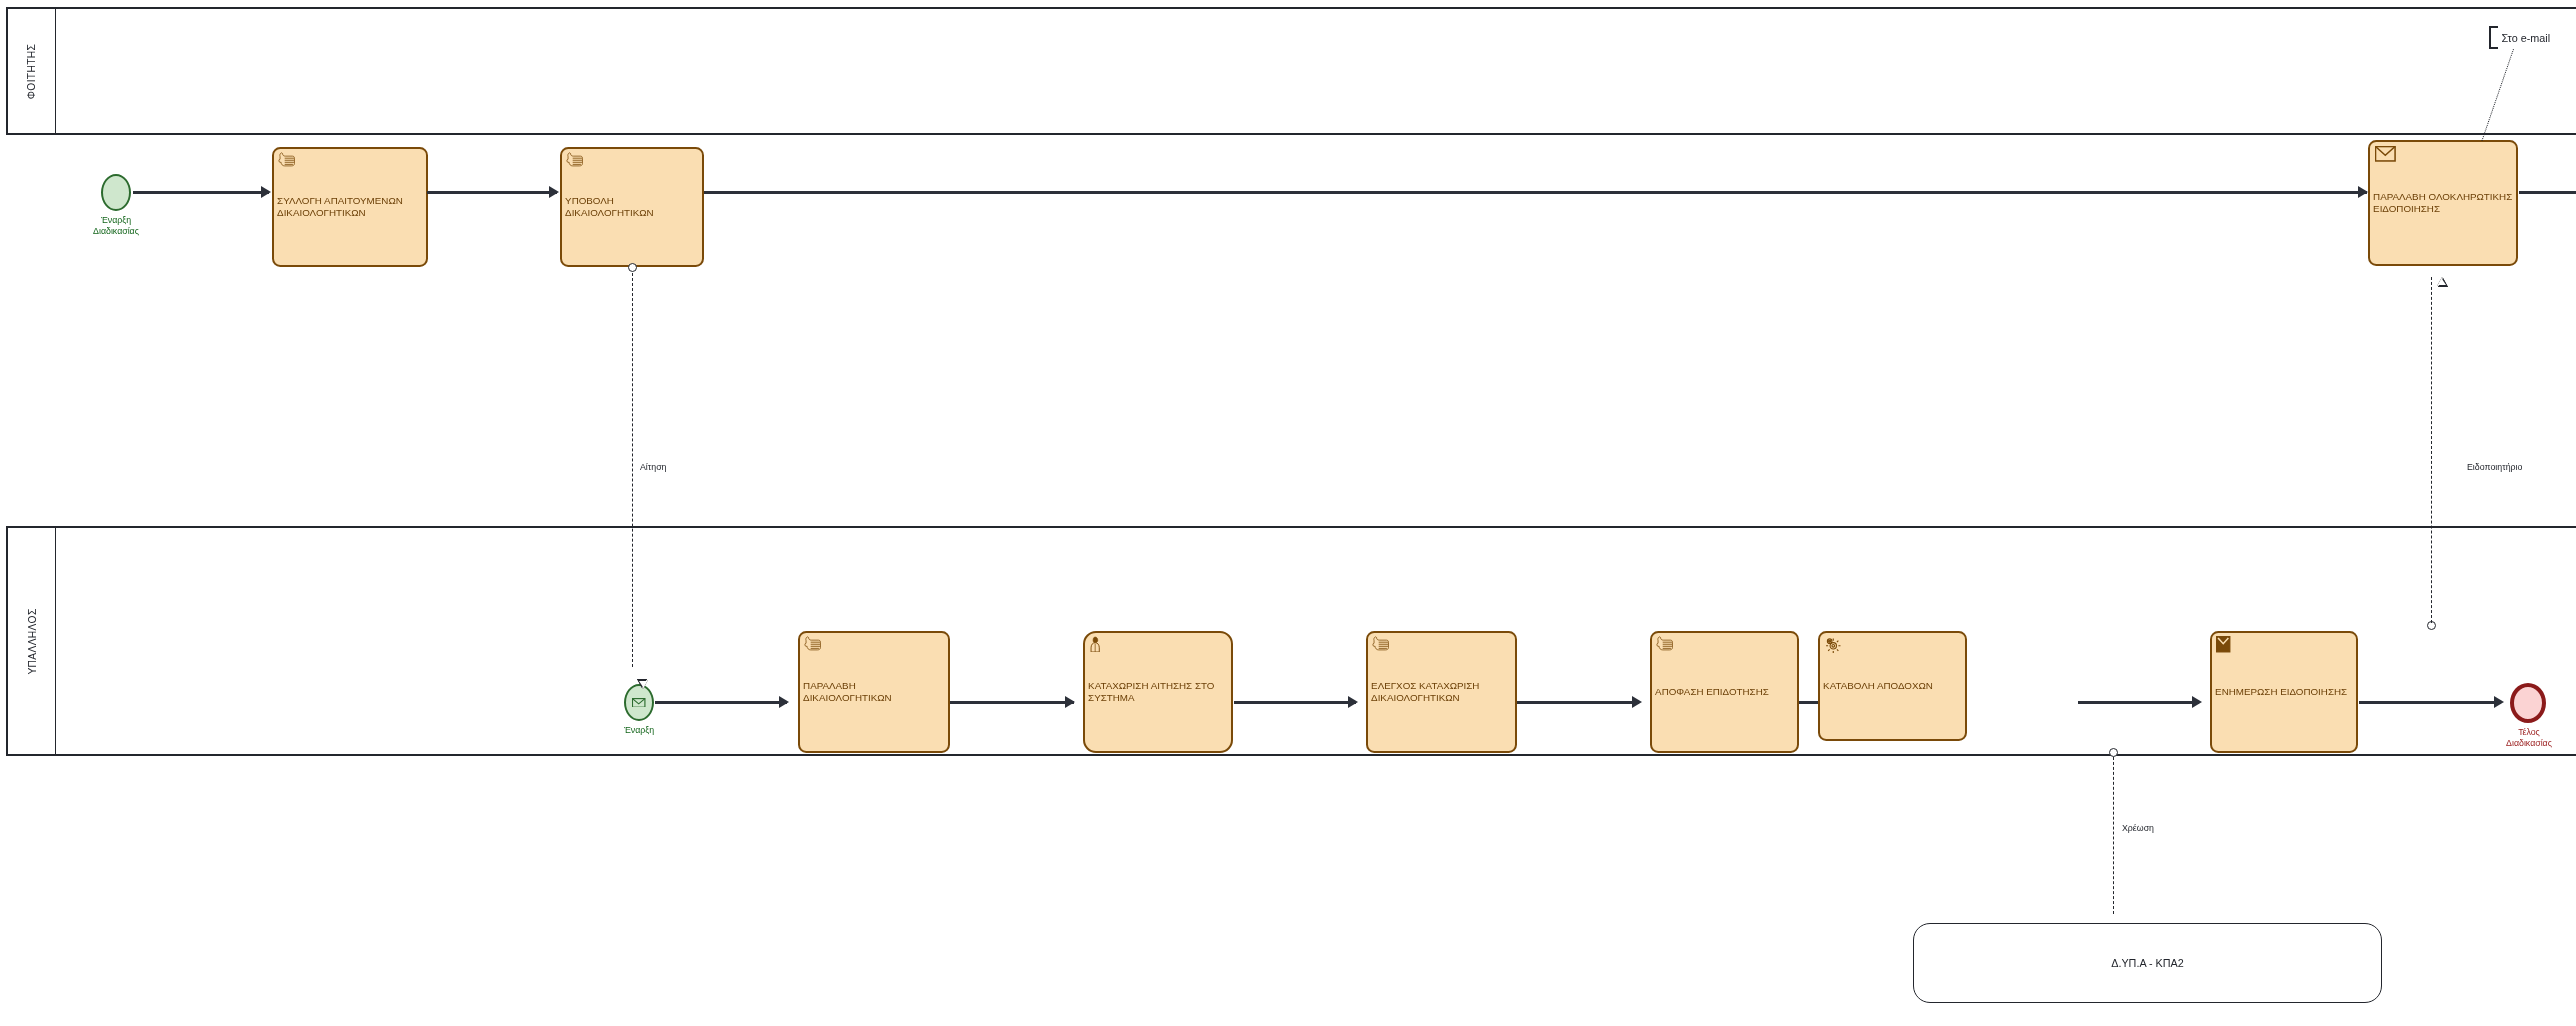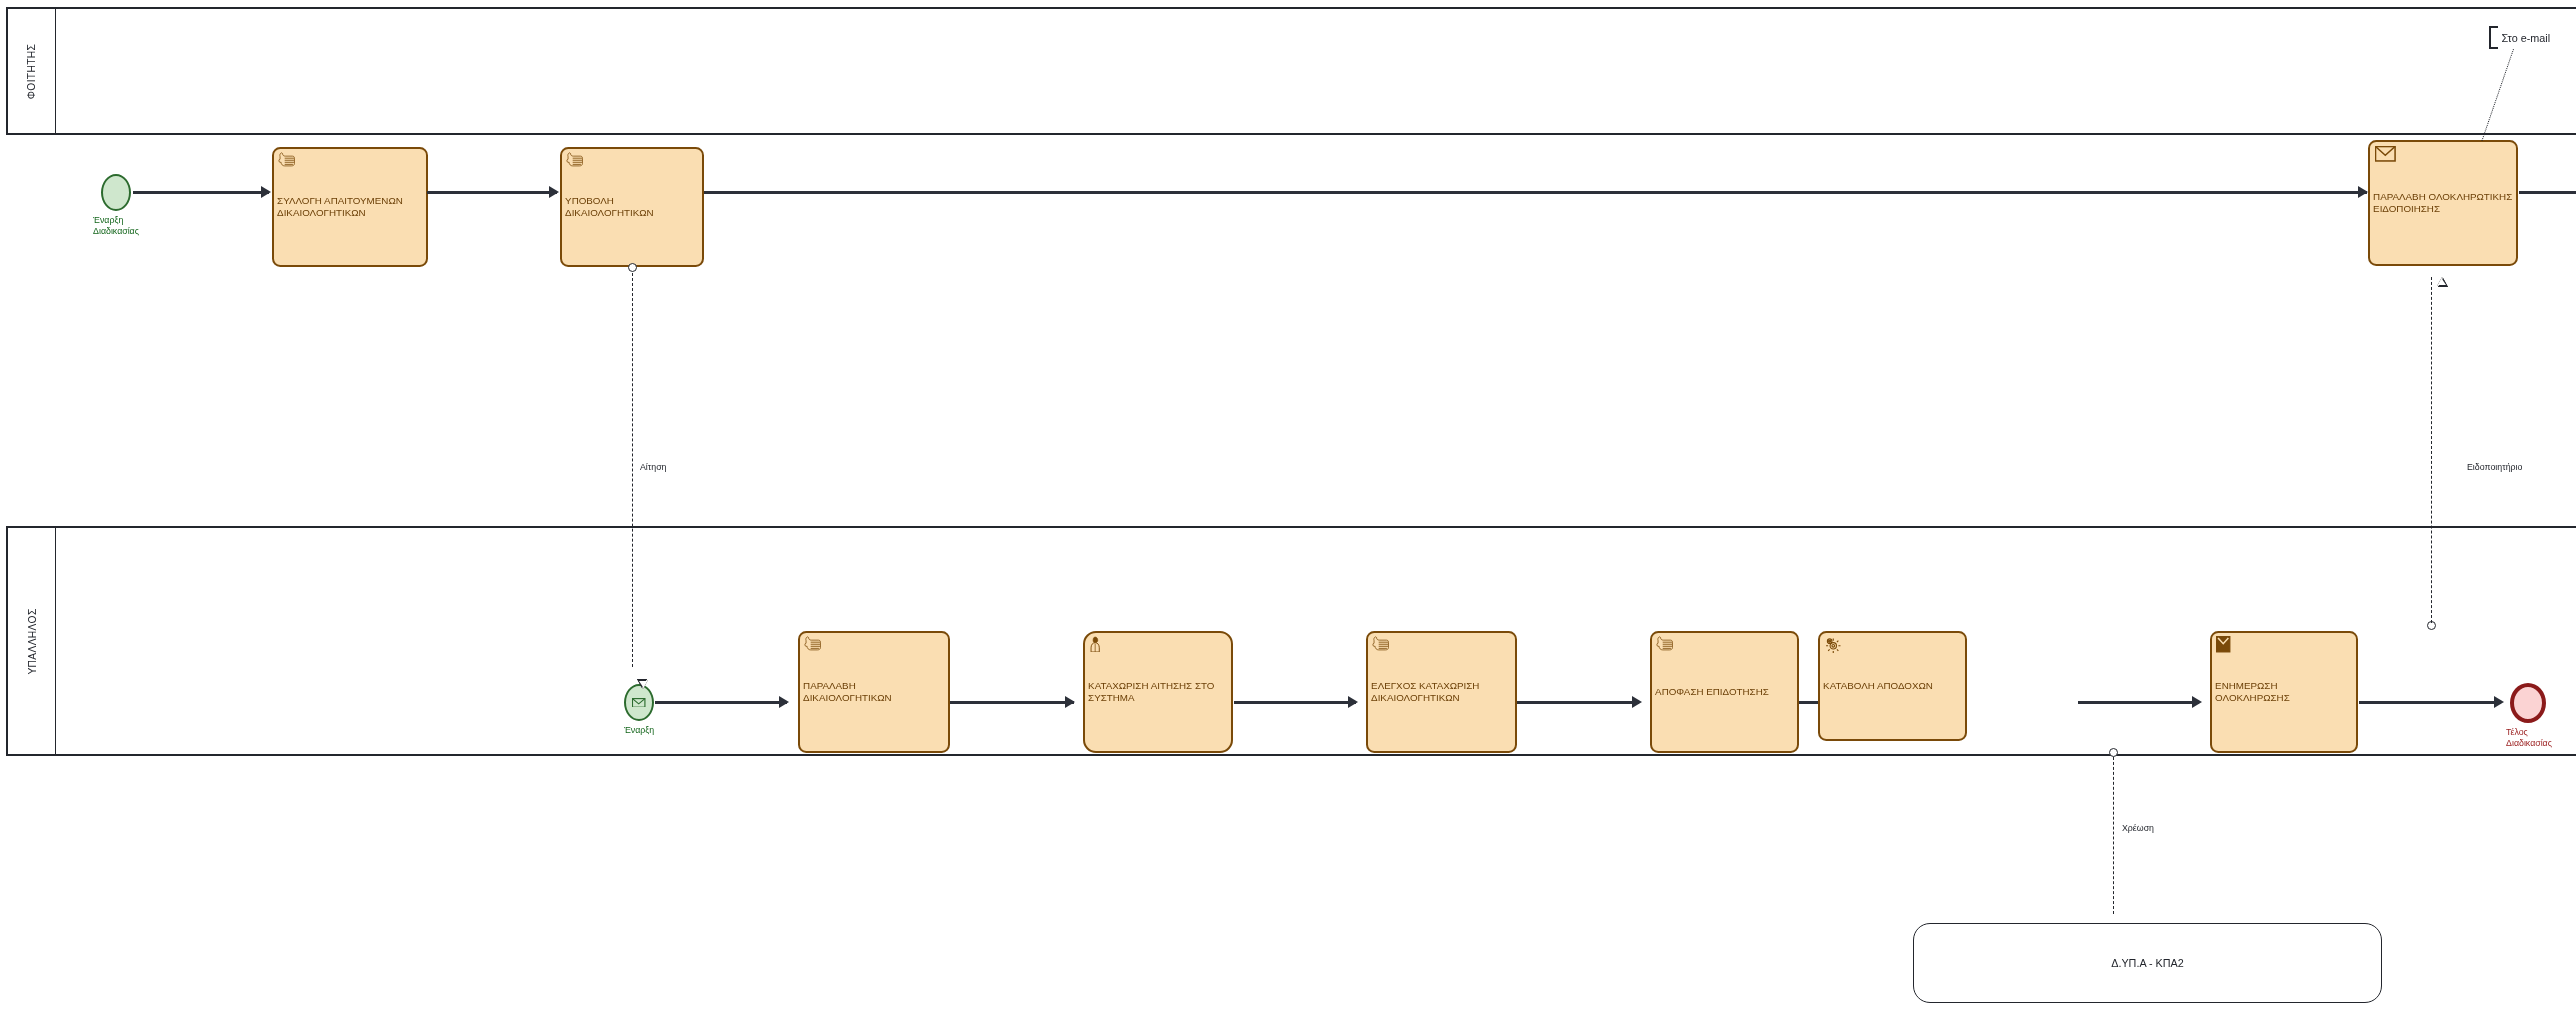--- a/index.html
+++ b/index.html
@@ -19,21 +19,21 @@
         background:#fadeb2;display:flex;align-items:center;justify-content:center;}
   .task-label{color:#6b3f06;font-size:9.8px;line-height:1.22;text-align:left;
               width:100%;padding:0 3.1px;box-sizing:border-box;font-family:"Liberation Sans",sans-serif;}
   .task-icon{position:absolute;left:3.6px;top:2.6px;width:17.5px;height:16.5px;pointer-events:none;}
 
   
   .event{position:absolute;border-radius:50%;box-sizing:border-box;
          display:flex;align-items:center;justify-content:center;}
   .ev-start{border:2.6px solid #2c6b2e;background:#cfe7cd;}
   .ev-end{border:4.6px solid #8b1a1a;background:#fbd3d3;}
-  .ev-label{position:absolute;left:50%;transform:translateX(-50%);text-align:left;
+  .ev-label{position:absolute;left:50%;transform:translateX(-50%);text-align:center;
             white-space:nowrap;font-size:8.8px;line-height:1.25;}
   .lbl-green{color:#14661c;}
   .lbl-red{color:#991b1b;}
 
   
   .seq{position:absolute;height:3.1px;background:#2c3039;}
   .arrowhead{position:absolute;width:0;height:0;border-top:6.7px solid transparent;
              border-bottom:6.7px solid transparent;border-left:10.3px solid #2c3039;}
 
   .msgflow{position:absolute;width:0;border-left:1.5px dashed #23262d;}
@@ -242,21 +242,21 @@
   <div class="seq" style="left:2078px;top:701px;width:121px;"></div>
   <div class="arrowhead" style="left:2192px;top:696px;"></div>
 
   <div class="task" style="left:2210px;top:631px;width:148px;height:122px;">
     <span class="task-icon" style="left:4.1px;top:3.1px;width:16.5px;height:17.5px;">
       <svg viewBox="0 0 32 34" width="16.5" height="17.5">
         <rect x="1" y="1" width="26" height="30" fill="#7a4a09" stroke="#7a4a09" stroke-width="2"></rect>
         <polyline points="4,4 14,15 24,4" fill="none" stroke="#fadeb2" stroke-width="3"></polyline>
       </svg>
     </span>
-    <span class="task-label">ΕΝΗΜΕΡΩΣΗ ΟΛΟΚΛΗΡΩΣΗΣ</span>
+    <span class="task-label">ΕΝΗΜΕΡΩΣΗ ΕΙΔΟΠΟΙΗΣΗΣ</span>
   </div>
 
   <div class="seq" style="left:2359px;top:701px;width:142px;"></div>
   <div class="arrowhead" style="left:2494px;top:696px;"></div>
 
   <div class="event ev-end" style="left:2510px;top:683px;width:36px;height:40px;"></div>
   <div class="ev-label lbl-red" style="left:2529px;top:727px;">
     <span>Τέλος</span><br>
     <span>Διαδικασίας</span>
   </div>

